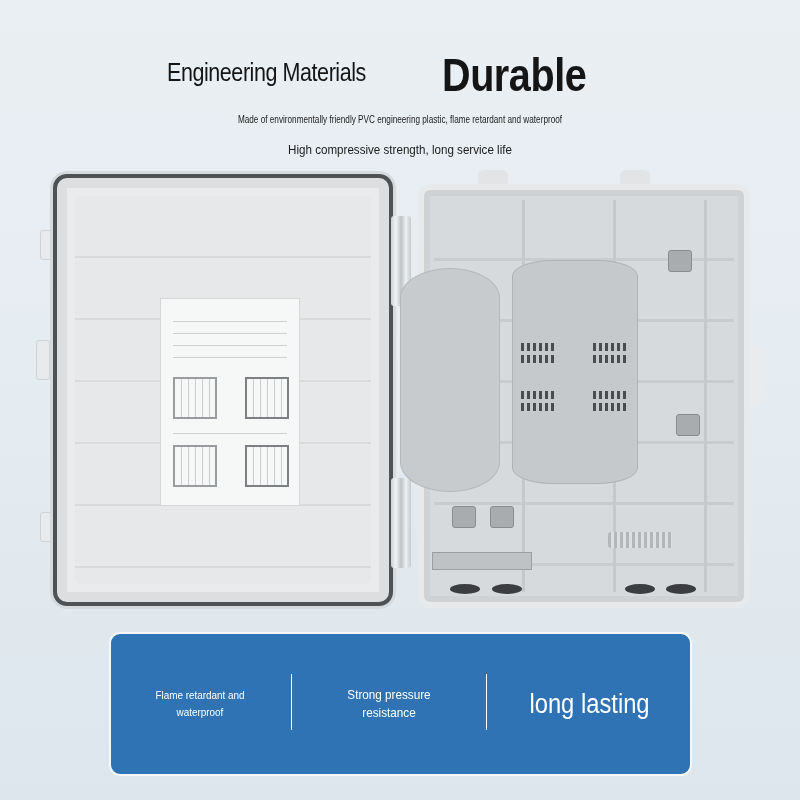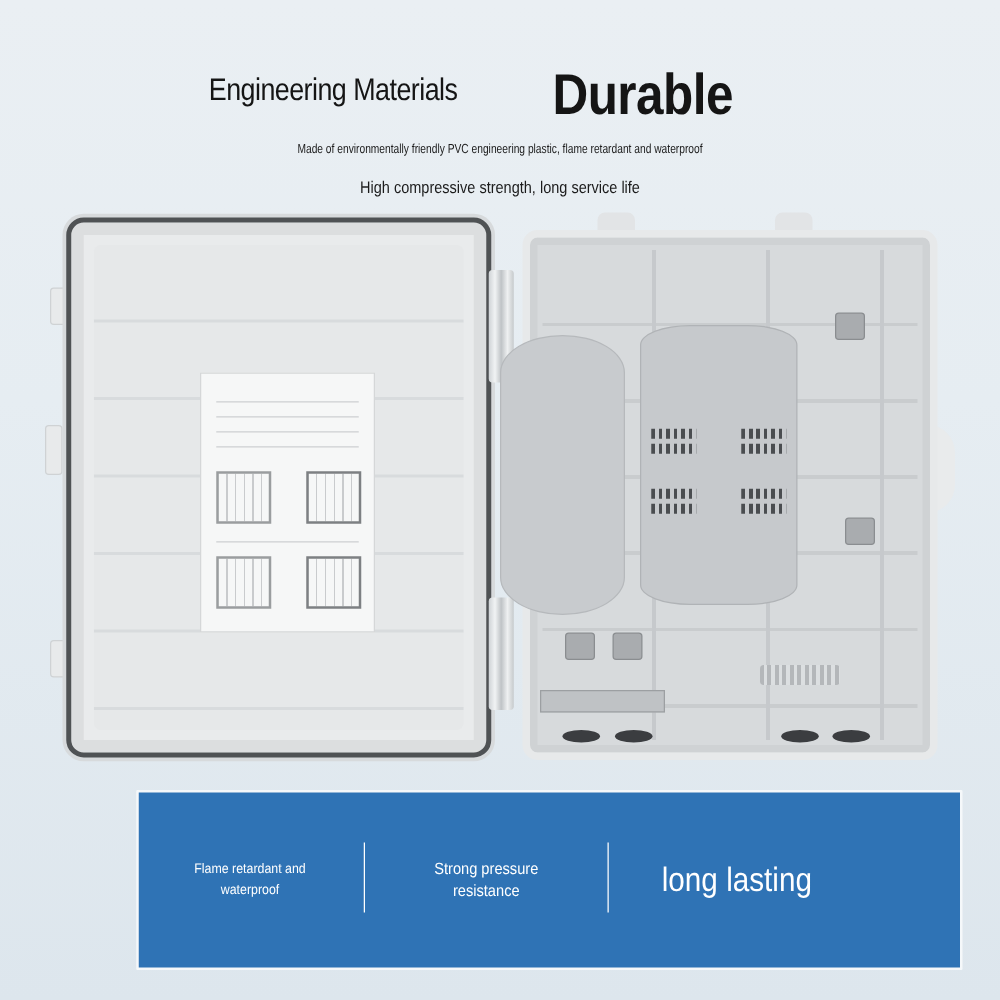--- a/index.html
+++ b/index.html
@@ -85,22 +85,22 @@
   .slots { position: absolute; width: 36px; height: 8px;
     background: repeating-linear-gradient(90deg,#4a4d50 0 3px,#c6c9cc 3px 6px); }
   .hole { position: absolute; width: 30px; height: 10px; background: #3b3d40; border-radius: 50%; }
   .comb { position: absolute; left: 608px; top: 372px; width: 64px; height: 16px;
     background: repeating-linear-gradient(90deg,#b4b7ba 0 3px,#dcdfe1 3px 6px); border-radius: 3px; }
   .terminal { position: absolute; left: 432px; top: 392px; width: 100px; height: 18px; background: #bfc2c5; border: 1px solid #9c9fa2; }
   .clamp { position: absolute; width: 24px; height: 22px; background: #a9acaf; border-radius: 3px; border: 1px solid #8a8d90; }
 
   
   .panel {
-    position: absolute; left: 109px; top: 632px; width: 661px; height: 144px;
-    background: #2f73b5; border-radius: 1px; border: 2px solid #f5f8fa;
+    position: absolute; left: 109px; top: 632px; width: 583px; height: 144px;
+    background: #2f73b5; border-radius: 11px; border: 2px solid #f5f8fa;
   }
   .feature { position: absolute; top: 0; height: 100%; display: flex; align-items: center; justify-content: center; text-align: center; color: #ffffff; }
   .f1 { left: 0; width: 178px; font-size: 11px; line-height: 17px; transform: scaleX(0.9); }
   .f2 { left: 180px; width: 196px; font-size: 13px; line-height: 18px; transform: scaleX(0.9); }
   .f3 { left: 376px; width: 205px; font-size: 27px; transform: scaleX(0.88); }
   .divider { position: absolute; top: 40px; width: 1px; height: 56px; background: #ffffff; }
 </style>
 </head>
 <body>
 

